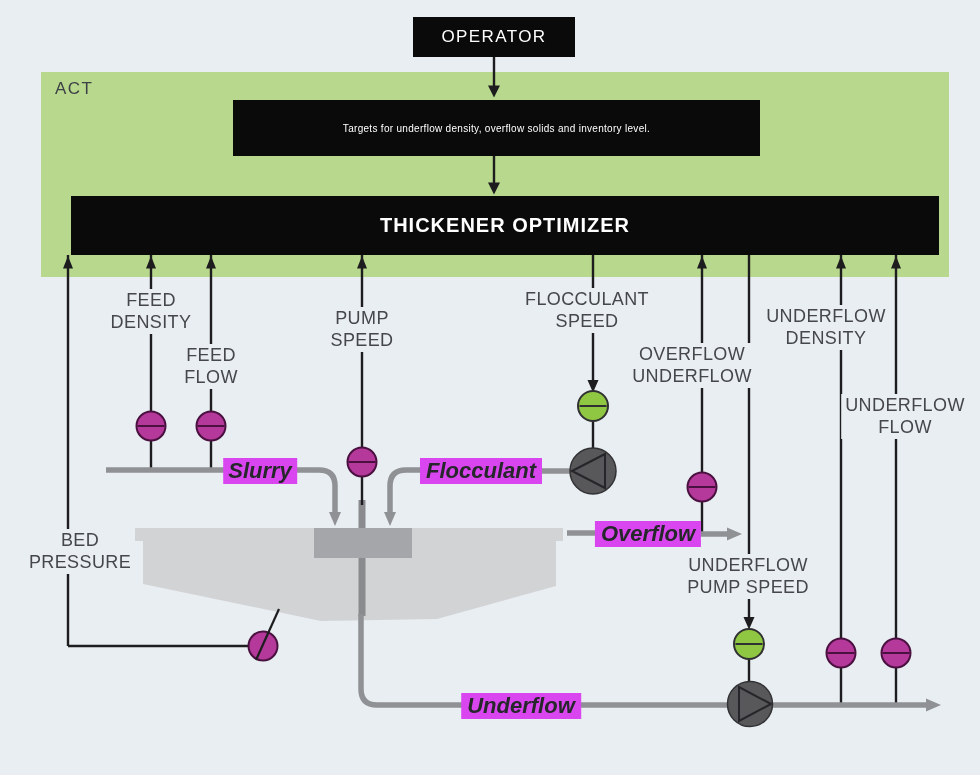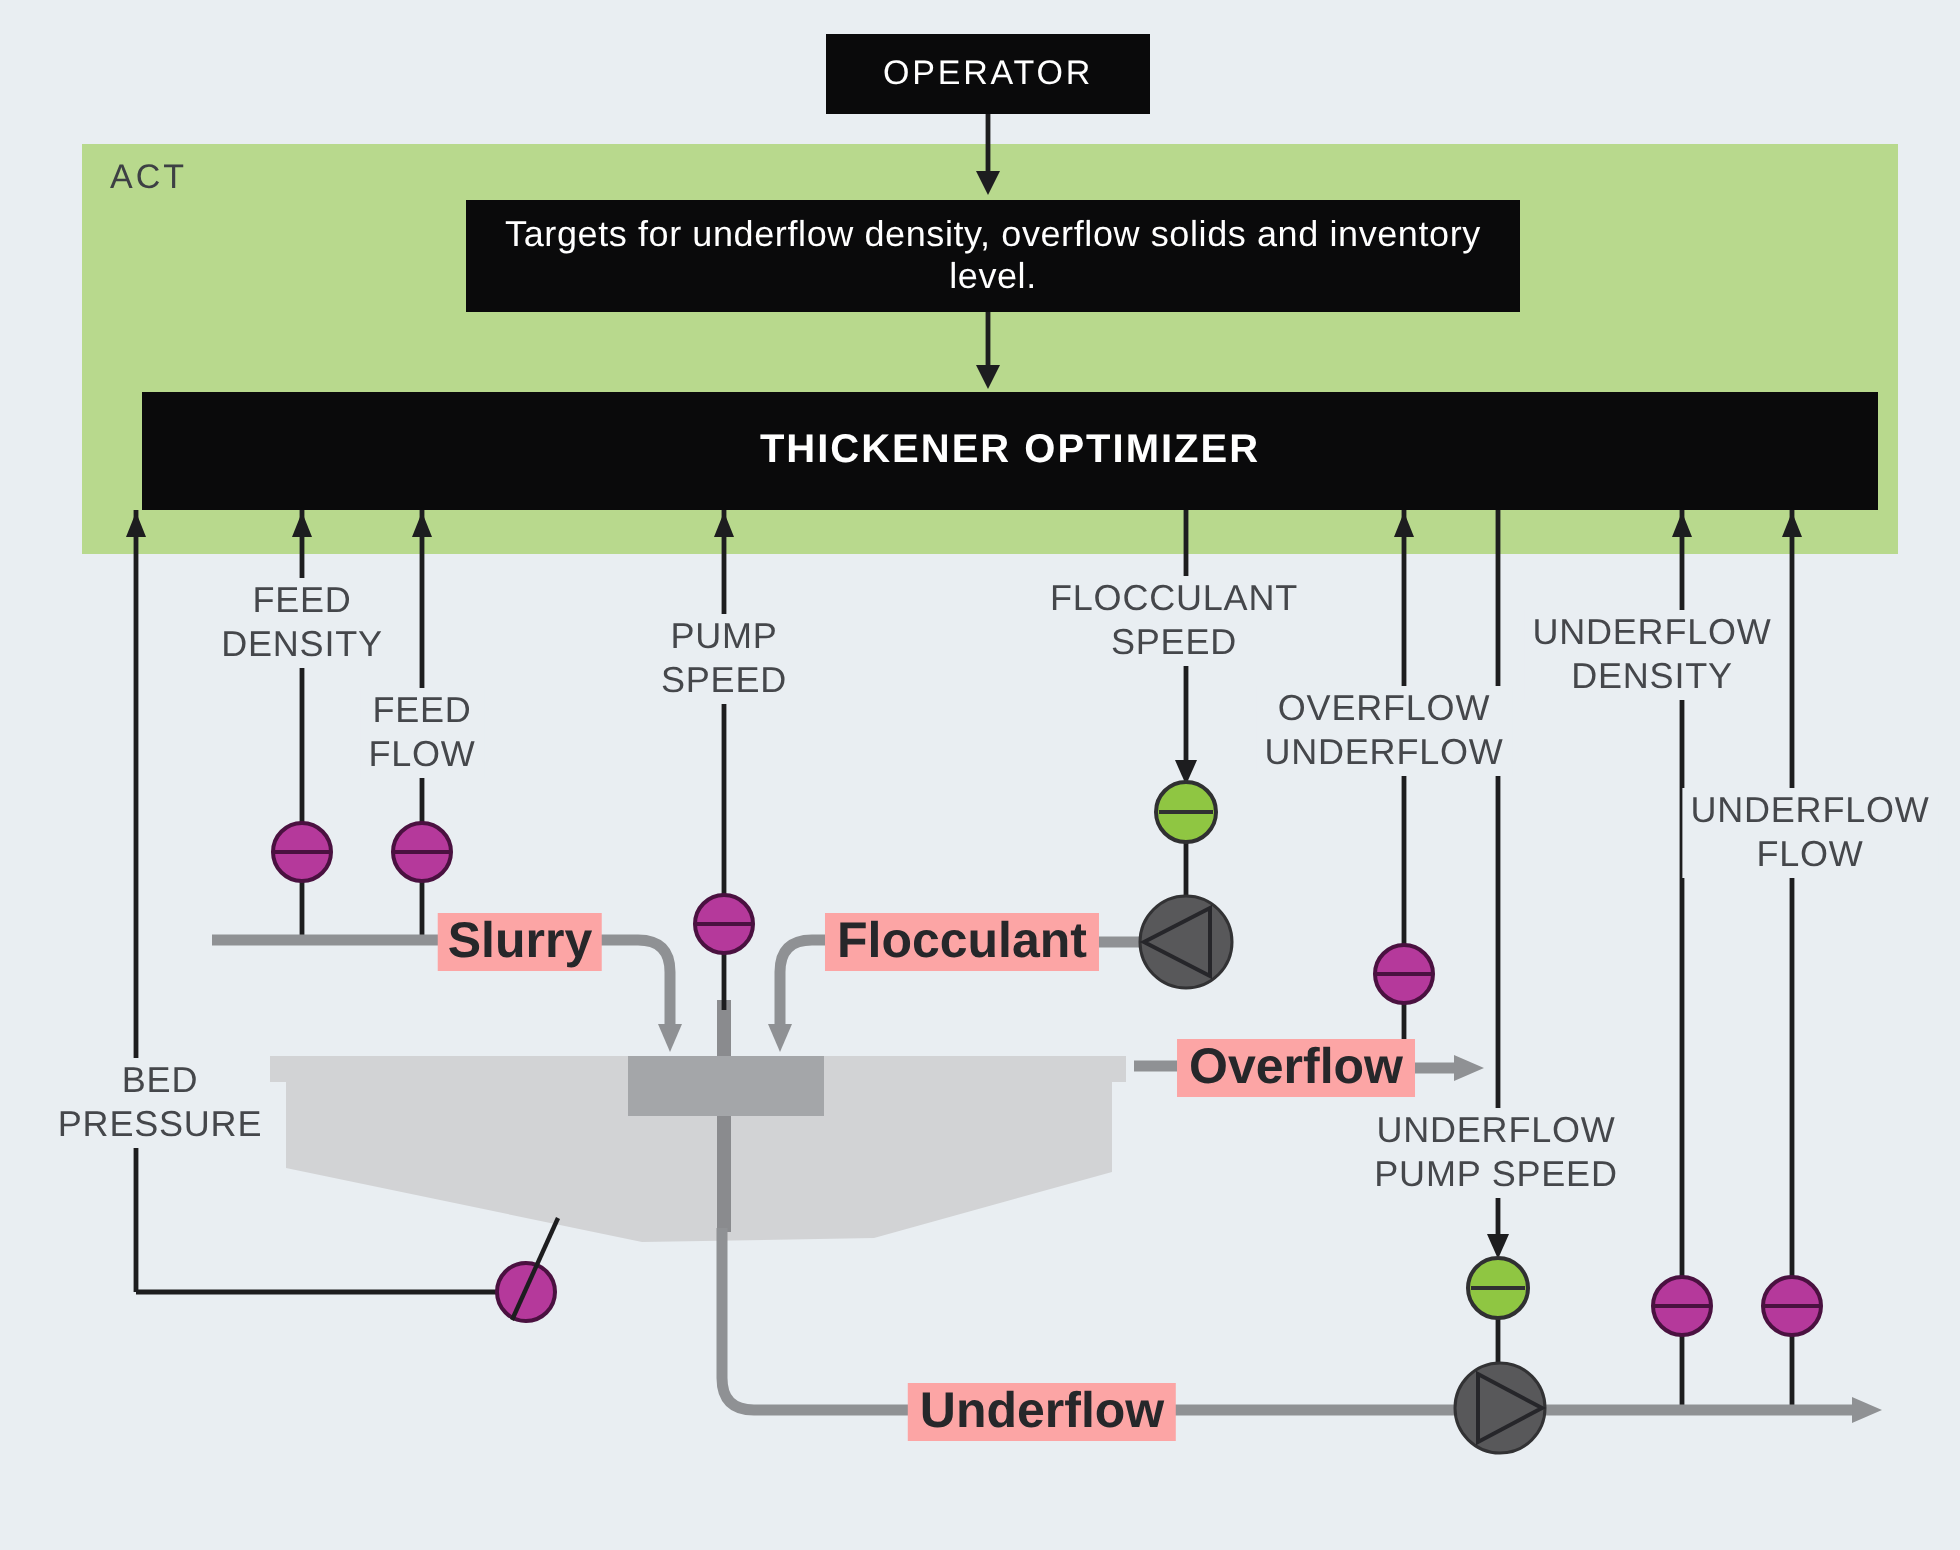--- a/index.html
+++ b/index.html
@@ -1,26 +1,26 @@
 <!DOCTYPE html>
 <html><head>
 <meta charset="utf-8">
 <style>
   html,body{margin:0;padding:0;}
   body{font-family:"Liberation Sans", sans-serif; background:#e9eef2;}
   .canvas{position:relative; width:980px; height:775px; background:#e9eef2; overflow:hidden;}
   .act-region{position:absolute; left:41px; top:72px; width:908px; height:205px; background:#b8d98d; z-index:1;}
   .act-label{position:absolute; left:14px; top:7px; font-size:17px; letter-spacing:1.5px; color:#3d4044;}
   svg.layer{position:absolute; left:0; top:0; z-index:2;}
-  .blackbox{position:absolute; background:#0a0a0b; color:#ffffff; display:flex; align-items:center; justify-content:center; z-index:3; text-align:center;}
+  .blackbox{position:absolute; background:#0a0a0b; color:#ffffff; display:flex; align-items:center; justify-content:center; z-index:3; text-align:left;}
   .operator-box{left:413px; top:17px; width:162px; height:40px; font-size:17px; letter-spacing:1.4px;}
-  .targets-box{left:233px; top:100px; width:527px; height:56px; font-size:18px; letter-spacing:0.3px;}
+  .targets-box{left:233px; top:100px; width:527px; height:56px; font-size:10px; letter-spacing:0.3px;}
   .optimizer-bar{left:59px; top:196px; width:868px; height:59px; font-size:20px; font-weight:bold; letter-spacing:1px;margin-left:12px;}
   .sig{position:absolute; transform:translateX(-50%); text-align:center; font-size:18px; line-height:21.5px; letter-spacing:0.4px; color:#45474b; background:#e9eef2; padding:1px 4px; white-space:nowrap; z-index:3;}
-  .flow{position:absolute; transform:translate(-50%,-50%); font-weight:bold; font-size:25px; color:#26272a; background:#fca5a5; padding:0 6px; white-space:nowrap; z-index:3;}
+  .flow{position:absolute; transform:translate(-50%,-50%); font-weight:bold; font-size:22px; color:#26272a; background:#d946ef; padding:0 6px; white-space:nowrap; z-index:3;font-style:italic;}
 </style>
 </head>
 <body>
 
 <div class="canvas">
 
   <div class="act-region">
     <div class="act-label">ACT</div>
   </div>
 

